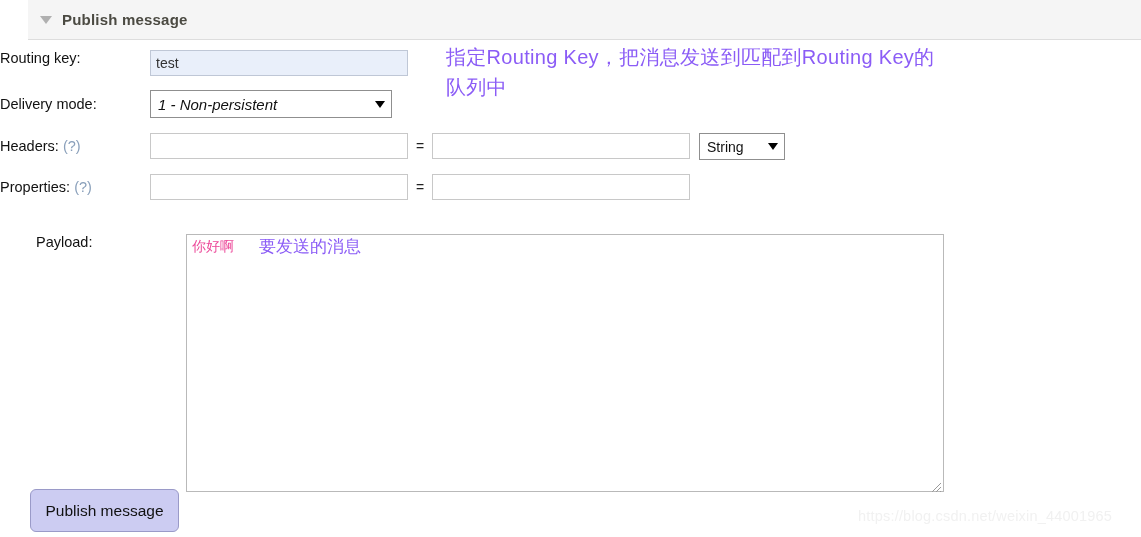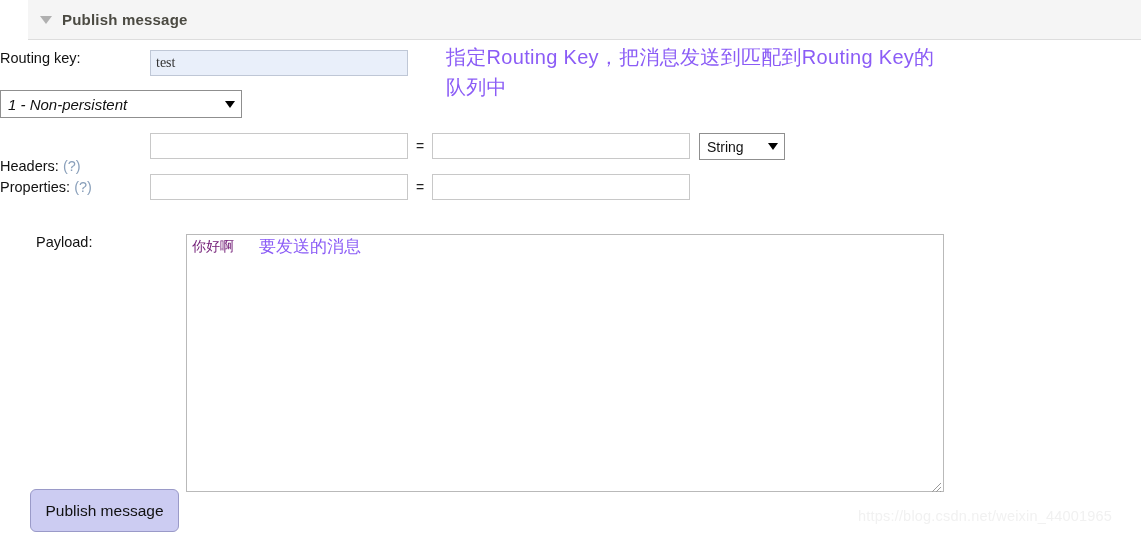--- a/index.html
+++ b/index.html
@@ -68,21 +68,21 @@
     font-size: 14.5px;
     color: #111111;
     white-space: nowrap;
   }
   .help-marker {
     color: #8aa0bb;
   }
 
   
   .text-input {
-    font-family: Liberation Serif, serif;
+    font-family: Liberation Sans, sans-serif;
     font-size: 14px;
     box-sizing: border-box;
     border: 1px solid #c8c8c8;
     background: #ffffff;
     color: #222222;
     padding: 3px 5px;
     outline: none;
   }
   .routing-input {
     width: 258px;
@@ -135,21 +135,21 @@
     position: relative;
   }
   .payload-box {
     width: 758px;
     height: 258px;
     box-sizing: border-box;
     border: 1px solid #b9b9b9;
     background: #ffffff;
     font-family: "Liberation Sans", sans-serif;
     font-size: 14px;
-    color: #701a75;
+    color: #ec4899;
     padding: 3px 5px;
     line-height: 17px;
     resize: none;
     outline: none;
     overflow: hidden;
   }
   .resize-grip {
     position: absolute;
     right: 2px;
     bottom: 2px;
@@ -216,28 +216,29 @@
 </div>
 
 <div class="form-area">
 
   <div class="form-row" style="top:10px;">
     <span class="form-label">Routing key:</span>
     <input class="text-input routing-input" type="text" value="test" style="">
   </div>
 
   <div class="form-row" style="top:50px;">
+    <span class="form-label" style="line-height:28px;">Delivery mode:</span>
     <div class="select-box delivery-select">
       <span>1 - Non-persistent</span>
       <span class="caret"></span>
     </div>
   </div>
 
   <div class="form-row" style="top:93px;">
-    <span class="form-label" style="line-height:27px;margin-top:20px;">
+    <span class="form-label" style="line-height:27px;">
       <span>Headers:</span>
       <span class="help-marker">(?)</span>
     </span>
     <input class="text-input kv-input" type="text" value="" style="">
     <span class="eq-sign">=</span>
     <input class="text-input kv-input" type="text" value="" style="">
     <div class="select-box type-select" style="margin-left:9px;">
       <span>String</span>
       <span class="caret"></span>
     </div>

